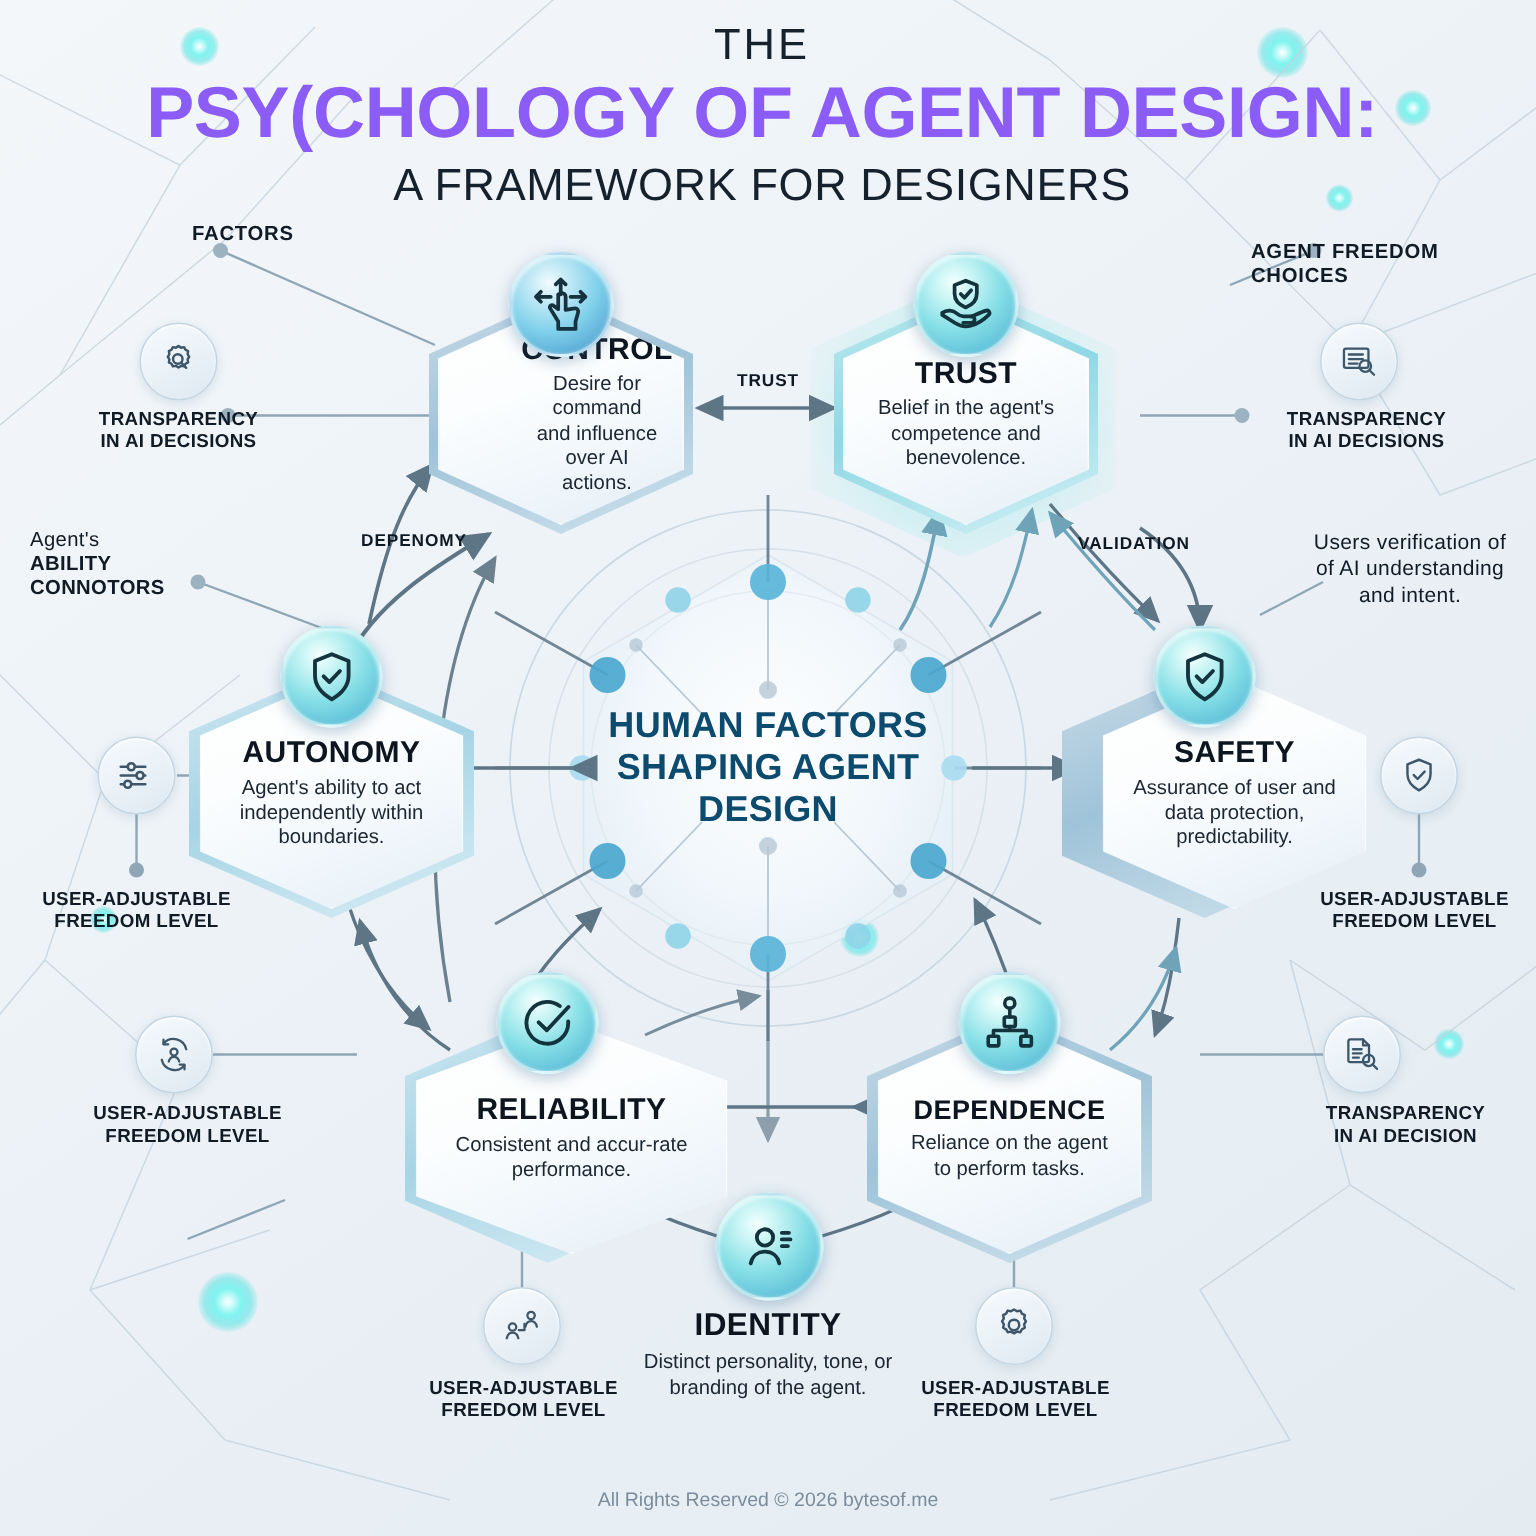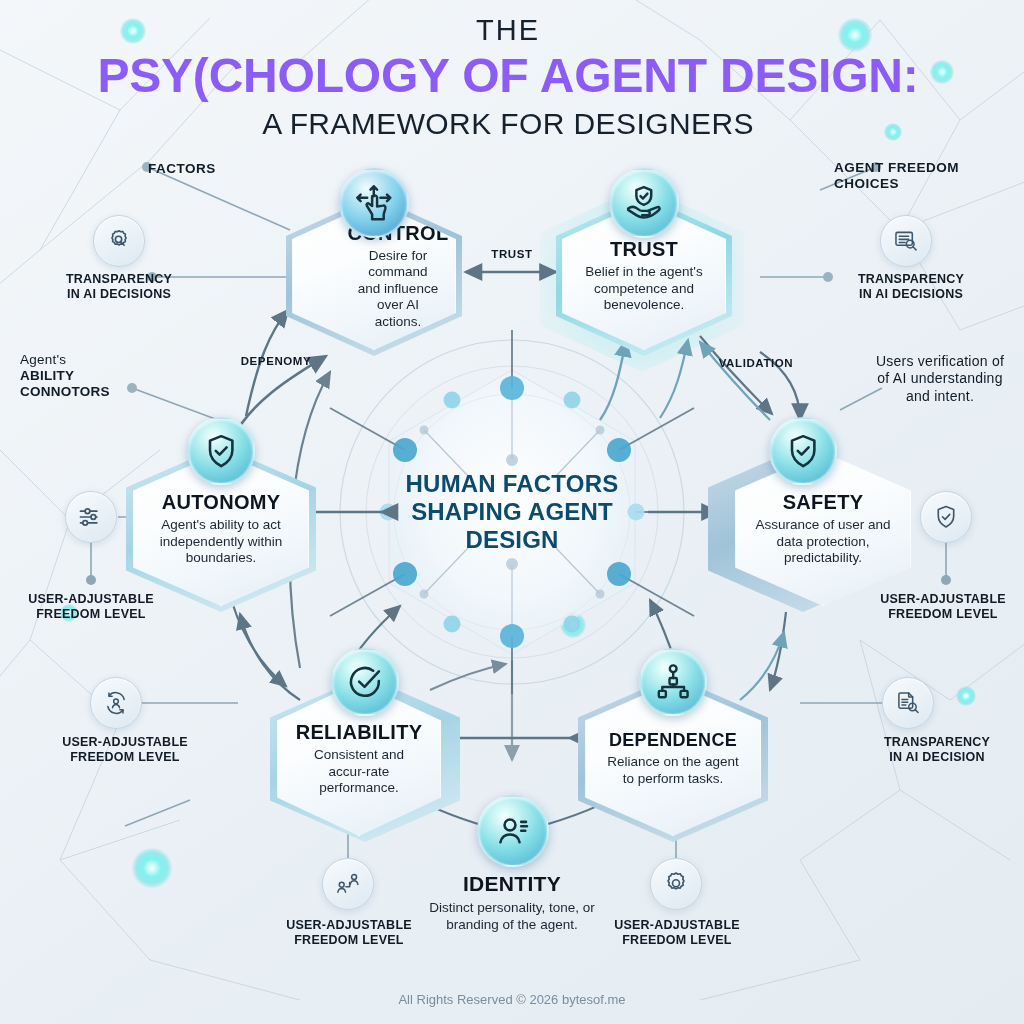--- a/index.html
+++ b/index.html
@@ -286,21 +286,21 @@
       <line x1="946" y1="542" x2="946" y2="580"></line>
       <circle cx="946" cy="580" r="5" fill="#8fa6b6" stroke="none"></circle>
 
       <line x1="882" y1="703" x2="800" y2="703"></line>
       <line x1="348" y1="858" x2="348" y2="818"></line>
       <line x1="676" y1="858" x2="676" y2="818"></line>
       <line x1="125" y1="826" x2="190" y2="800"></line>
     </g>
   </svg>
 
-  <div class="sec-label" style="left:128px;top:161px;margin-left:20px;">FACTORS</div>
+  <div class="sec-label" style="left:128px;top:148px;">FACTORS</div>
   <div class="sec-label" style="left:834px;top:160px;">
     <span>AGENT FREEDOM</span><br>
     <span>CHOICES</span>
   </div>
 
   <div class="edge-label" style="left:470px;top:248px;width:84px;">TRUST</div>
   <div class="edge-label" style="left:228px;top:355px;width:96px;">DEPENOMY</div>
   <div class="edge-label" style="left:708px;top:357px;width:96px;">VALIDATION</div>
 
   <div class="chip-label mixed" style="left:20px;top:352px;width:160px;text-align:left;font-weight:400;font-size:13.5px;">
@@ -361,21 +361,21 @@
     <div class="hex-desc">Assurance of user and data protection, predictability.</div>
   </div>
   <div class="badge teal" style="left:769px;top:417px;width:68px;height:68px;">
     <svg viewBox="0 0 24 24" fill="none" stroke="#13333d" stroke-width="1.6" stroke-linecap="round" stroke-linejoin="round">
       <path d="M12 2.6 L19 5.4 v6.1c0 4.3-3 7.6-7 9.9-4-2.3-7-5.6-7-9.9V5.4z"></path>
       <path d="M8.6 11.8 l2.4 2.4 4.4-4.6"></path>
     </svg>
   </div>
 
   <div class="hex-ring" style="left:270px;top:676px;width:190px;height:166px;background:linear-gradient(160deg,#cfe8f1,#a6d4e5 45%,#d9eef5);"></div>
-  <div class="hex" style="left:277px;top:682px;width:164px;height:154px;">
+  <div class="hex" style="left:277px;top:682px;width:208px;height:154px;">
     <div class="hex-title">RELIABILITY</div>
     <div class="hex-desc">Consistent and accur-rate performance.</div>
   </div>
   <div class="badge teal" style="left:331px;top:648px;width:68px;height:68px;">
     <svg viewBox="0 0 24 24" fill="none" stroke="#13333d" stroke-width="1.6" stroke-linecap="round" stroke-linejoin="round">
       <path d="M20.5 11.2A8.7 8.7 0 1 1 17 4.8"></path>
       <path d="M8.2 11.6 l3.4 3.3 9-9.7"></path>
     </svg>
   </div>
 

